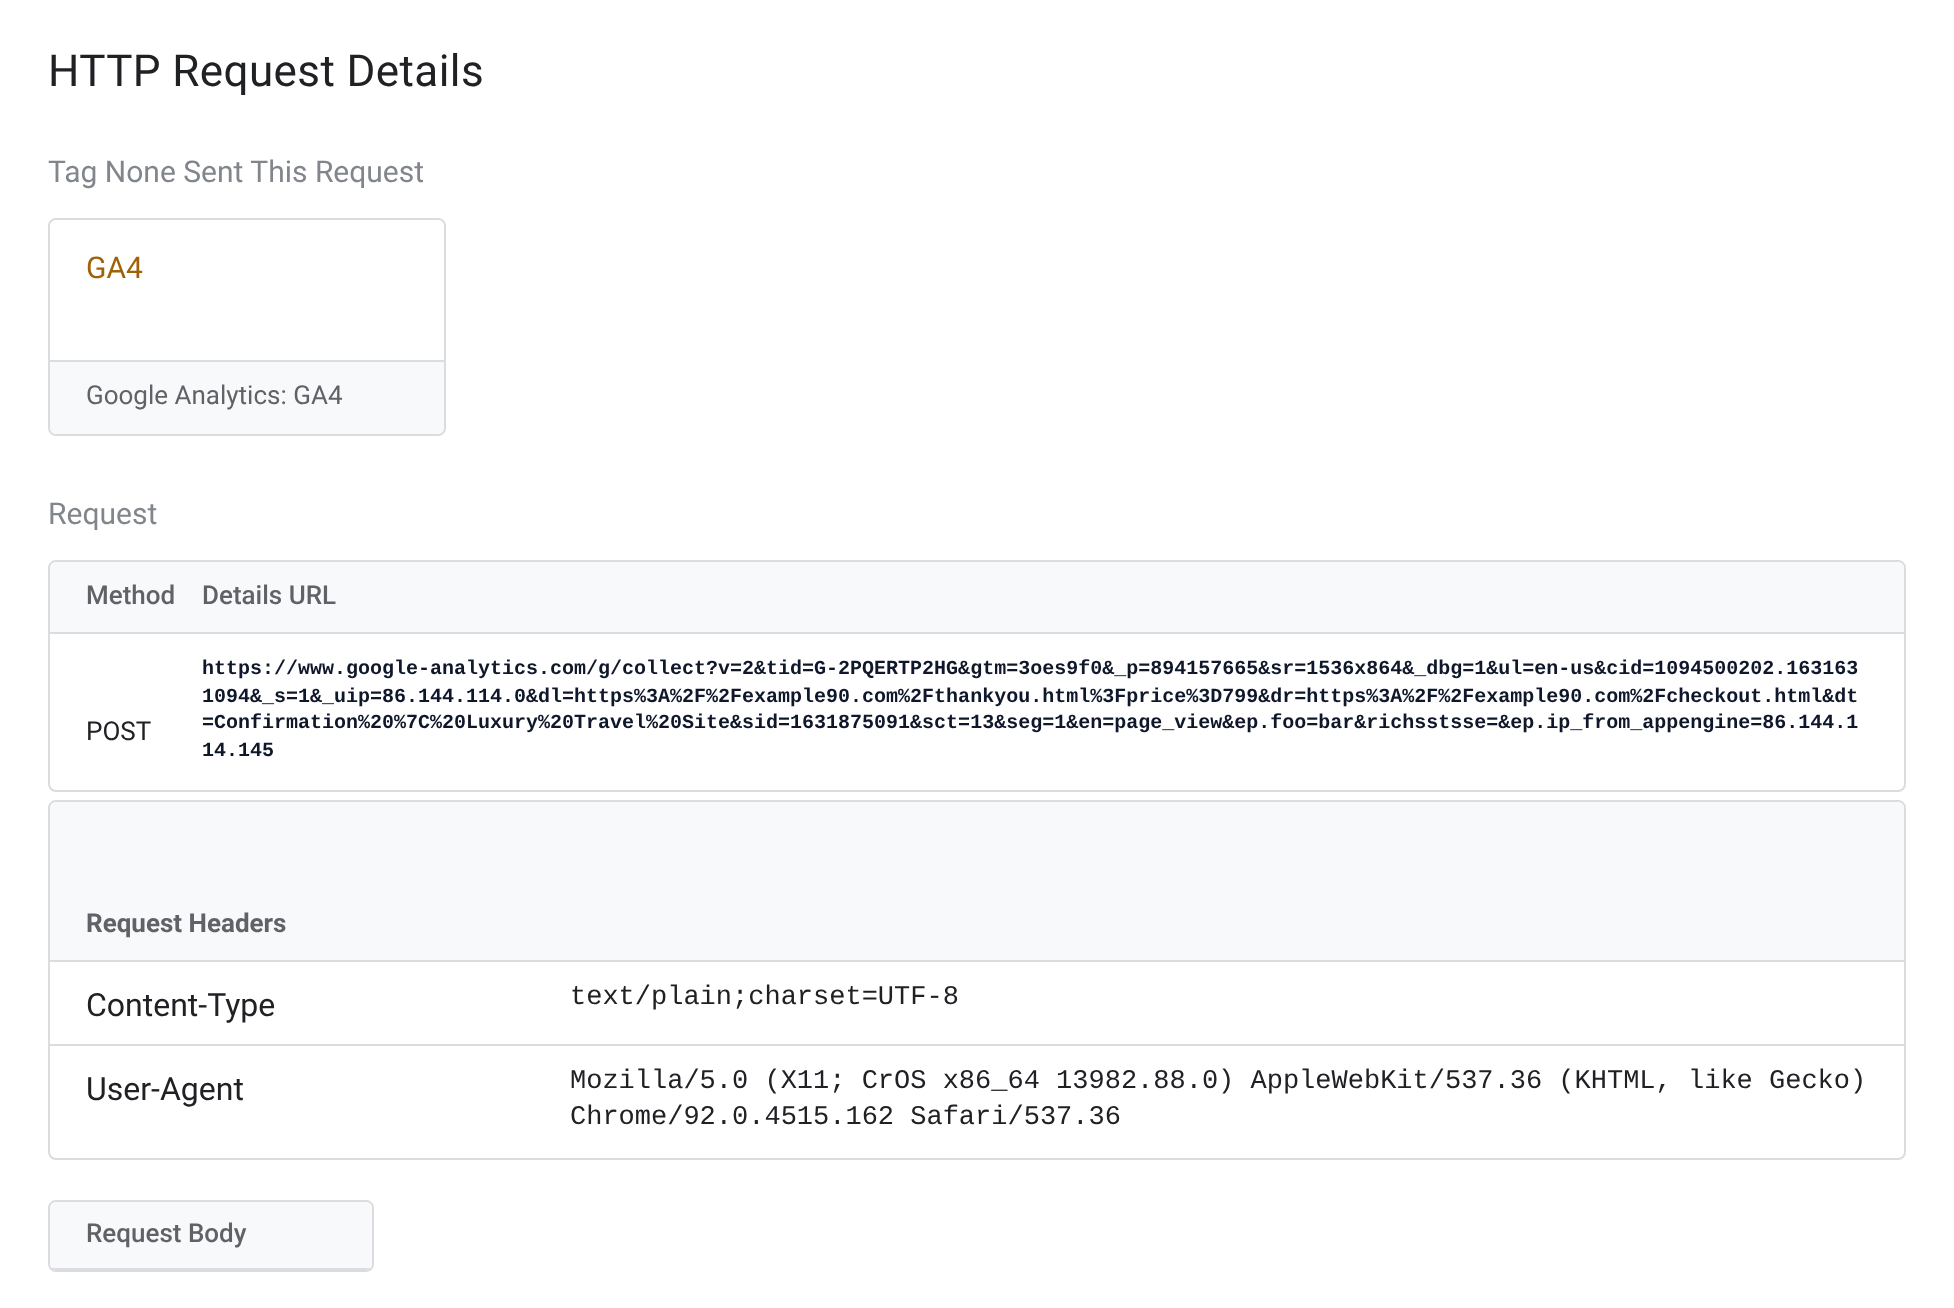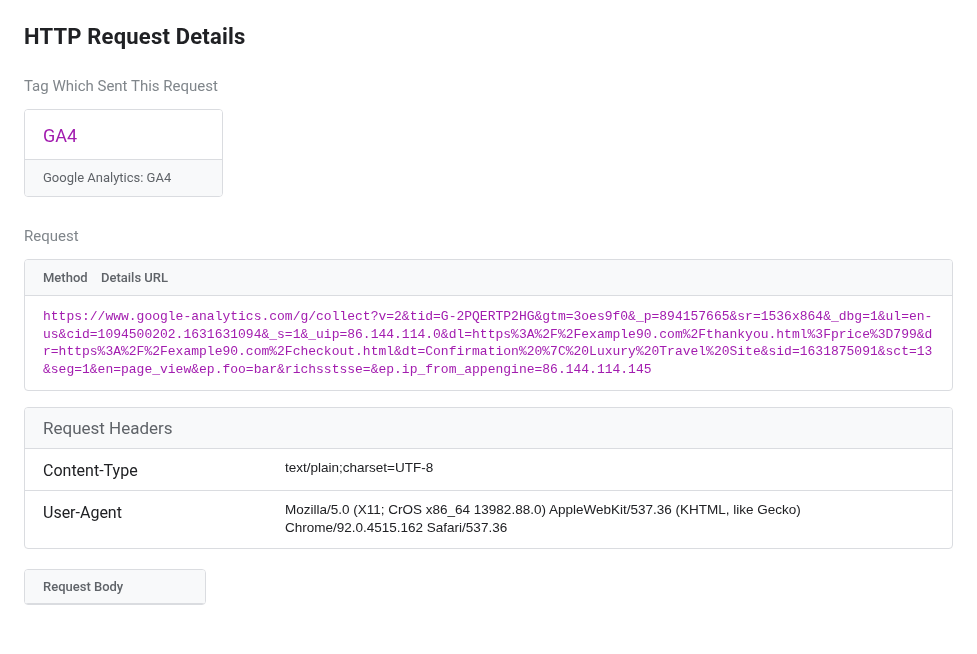--- a/index.html
+++ b/index.html
@@ -10,57 +10,58 @@
     body {
       font-family: -apple-system, BlinkMacSystemFont, 'Segoe UI', Roboto, 'Helvetica Neue', Arial, sans-serif;
       background: #ffffff;
       color: #202124;
       padding: 24px;
       width: 977px;
       font-size: 14px;
     }
     .page-title {
       font-size: 22px;
-      font-weight: 700;
+      font-weight: 400;
       color: #202124;
       margin-bottom: 28px;
       letter-spacing: 0.2px;
     }
     .section-label {
       font-size: 15px;
       font-weight: 400;
       color: #80868b;
       margin-bottom: 14px;
     }
     .tag-card {
       border: 1px solid #dadce0;
       border-radius: 4px;
       width: 199px;
       overflow: hidden;
       margin-bottom: 30px;
     }
     .tag-card-title {
-      font-size: 18px;
+      font-size: 15px;
       font-weight: 400;
-      color: #a21caf;
+      color: #a16207;
       padding: 15px 18px 13px;
       background: #ffffff;
     }
     .tag-card-subtitle {
       font-size: 13px;
       color: #5f6368;
       padding: 10px 18px 11px;
       background: #f8f9fa;
       border-top: 1px solid #dadce0;
+      margin-top: 24px;
     }
     .table-wrapper {
       border: 1px solid #dadce0;
       border-radius: 4px;
       overflow: hidden;
-      margin-bottom: 16px;
+      margin-bottom: 4px;
     }
     .table-header {
       background: #f8f9fa;
       border-bottom: 1px solid #dadce0;
       display: flex;
       padding: 10px 18px;
     }
     .table-header-cell {
       font-size: 13px;
       color: #5f6368;
@@ -78,68 +79,70 @@
     .url-col {
       flex: 1;
     }
     .method-value {
       font-size: 13px;
       color: #202124;
       padding-top: 30px;
     }
     .url-value {
       font-family: 'Courier New', Courier, monospace;
-      font-size: 13px;
-      color: #a21caf;
+      font-size: 10px;
+      color: #0f172a;
       word-break: break-all;
       line-height: 1.35;
+      font-weight: bold;
     }
     .headers-table {
       border: 1px solid #dadce0;
       border-radius: 4px;
       overflow: hidden;
       margin-bottom: 20px;
     }
     .headers-header {
       background: #f8f9fa;
       border-bottom: 1px solid #dadce0;
       padding: 10px 18px;
     }
     .headers-header-label {
-      font-size: 17px;
-      color: #5f6368;
-      font-weight: 400;
+      font-size: 13px;
+      color: #5f6368;
+      font-weight: 700;
+      margin-top: 44px;
     }
     .header-row {
       display: flex;
       padding: 10px 18px;
       border-bottom: 1px solid #dadce0;
       align-items: flex-start;
     }
     .header-row:last-child {
       border-bottom: none;
     }
     .header-name {
       width: 242px;
       flex-shrink: 0;
       font-size: 16px;
       color: #202124;
       padding-top: 2px;
     }
     .header-value {
       flex: 1;
-      font-family: Liberation Sans, sans-serif;
+      font-family: Liberation Mono, monospace;
       font-size: 13.5px;
       color: #202124;
       line-height: 1.35;
     }
     .body-card {
       border: 1px solid #dadce0;
       border-radius: 4px;
-      width: 182px;
+      width: 163px;
       overflow: hidden;
     }
     .body-header {
       background: #f8f9fa;
       border-bottom: 1px solid #dadce0;
       padding: 9px 18px;
     }
     .body-header-label {
       font-size: 13px;
       color: #5f6368;
@@ -149,35 +152,36 @@
       padding: 9px 18px 10px;
       font-size: 14px;
       color: #202124;
     }
   </style>
 </head>
 <body>
 
 <h1 class="page-title">HTTP Request Details</h1>
 
-<div class="section-label">Tag Which Sent This Request</div>
+<div class="section-label">Tag None Sent This Request</div>
 
 <div class="tag-card">
   <div class="tag-card-title">GA4</div>
   <div class="tag-card-subtitle">Google Analytics: GA4</div>
 </div>
 
 <div class="section-label">Request</div>
 
 <div class="table-wrapper">
   <div class="table-header">
     <div class="table-header-cell method-col">Method</div>
     <div class="table-header-cell url-col">Details URL</div>
   </div>
   <div class="table-row">
+    <div class="method-col method-value">POST</div>
     <div class="url-col url-value">https://www.google-analytics.com/g/collect?v=2&amp;tid=G-2PQERTP2HG&amp;gtm=3oes9f0&amp;_p=894157665&amp;sr=1536x864&amp;_dbg=1&amp;ul=en-us&amp;cid=1094500202.1631631094&amp;_s=1&amp;_uip=86.144.114.0&amp;dl=https%3A%2F%2Fexample90.com%2Fthankyou.html%3Fprice%3D799&amp;dr=https%3A%2F%2Fexample90.com%2Fcheckout.html&amp;dt=Confirmation%20%7C%20Luxury%20Travel%20Site&amp;sid=1631875091&amp;sct=13&amp;seg=1&amp;en=page_view&amp;ep.foo=bar&amp;richsstsse=&amp;ep.ip_from_appengine=86.144.114.145</div>
   </div>
 </div>
 
 <div class="headers-table">
   <div class="headers-header">
     <div class="headers-header-label">Request Headers</div>
   </div>
   <div class="header-row">
     <div class="header-name">Content-Type</div>

